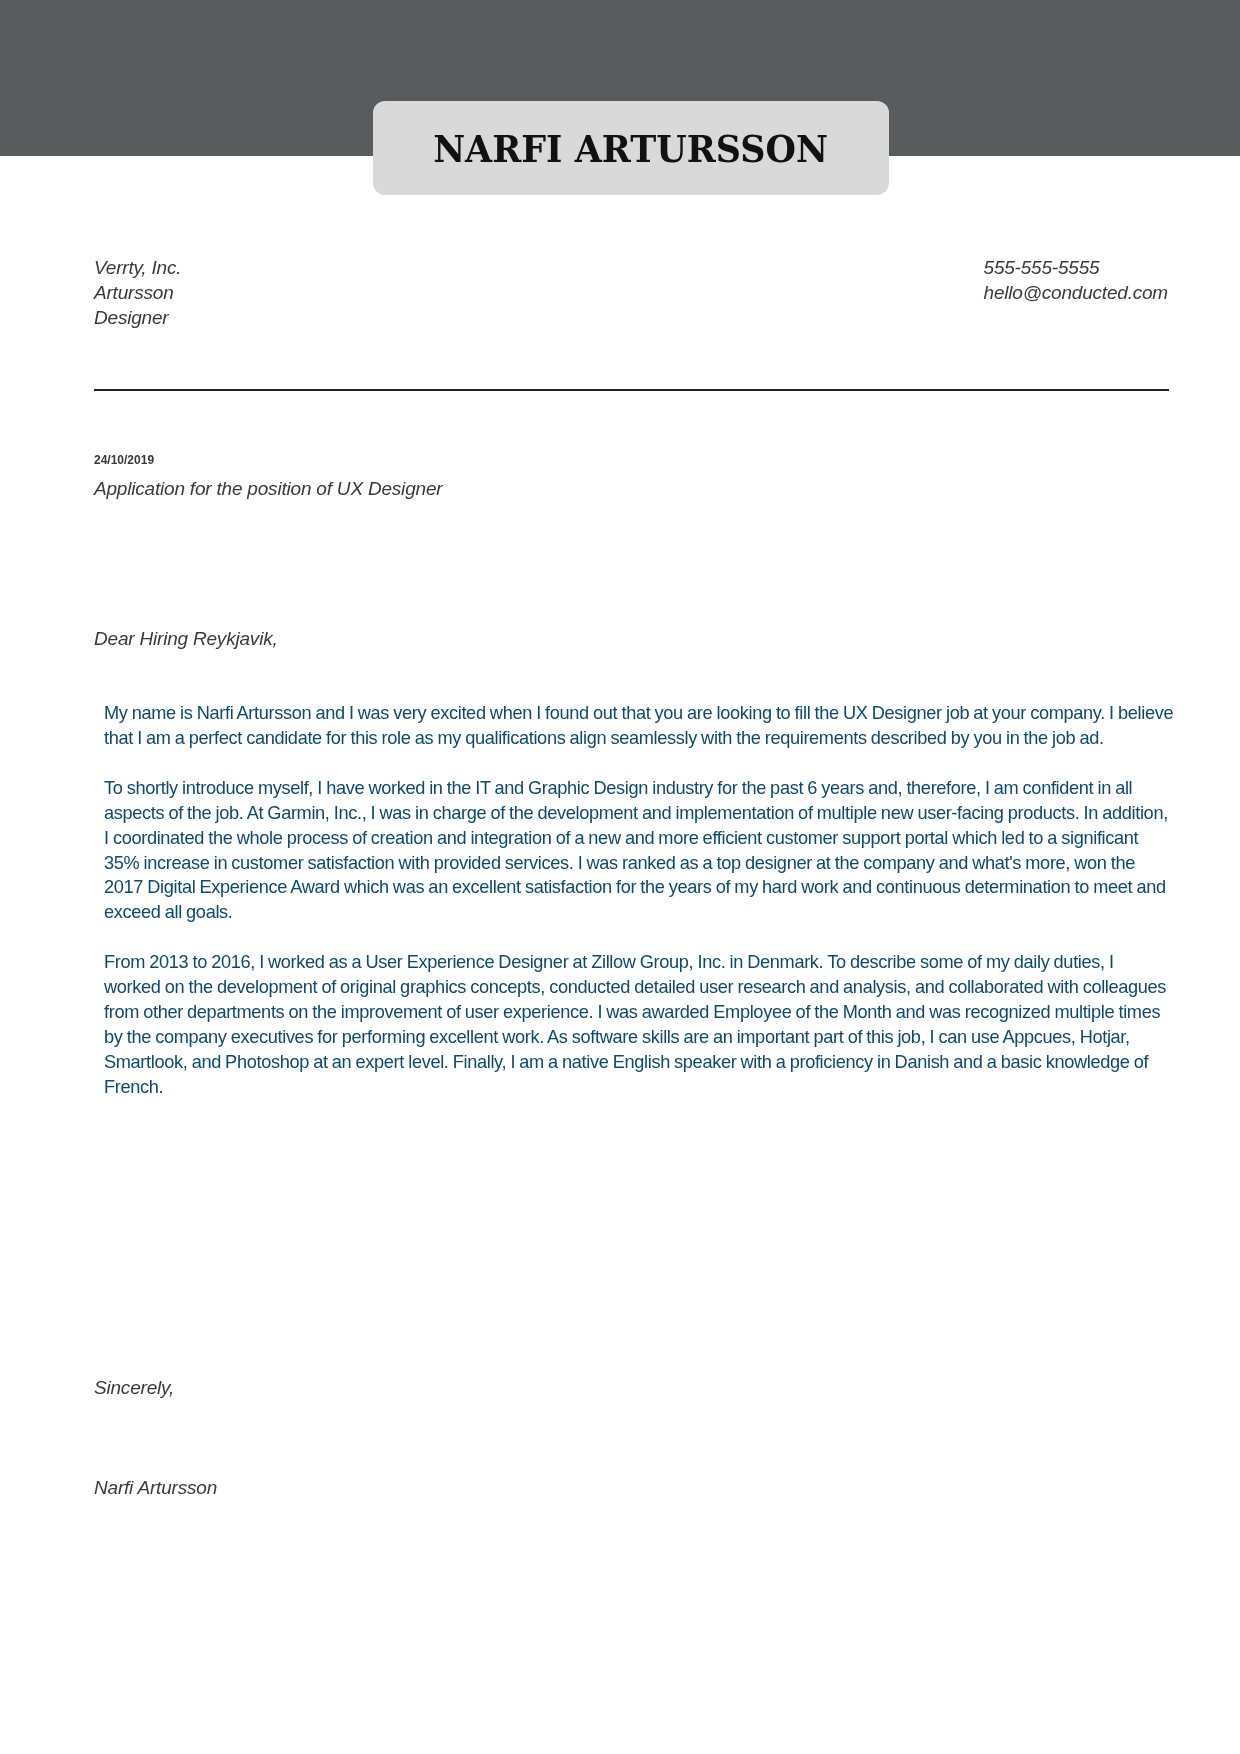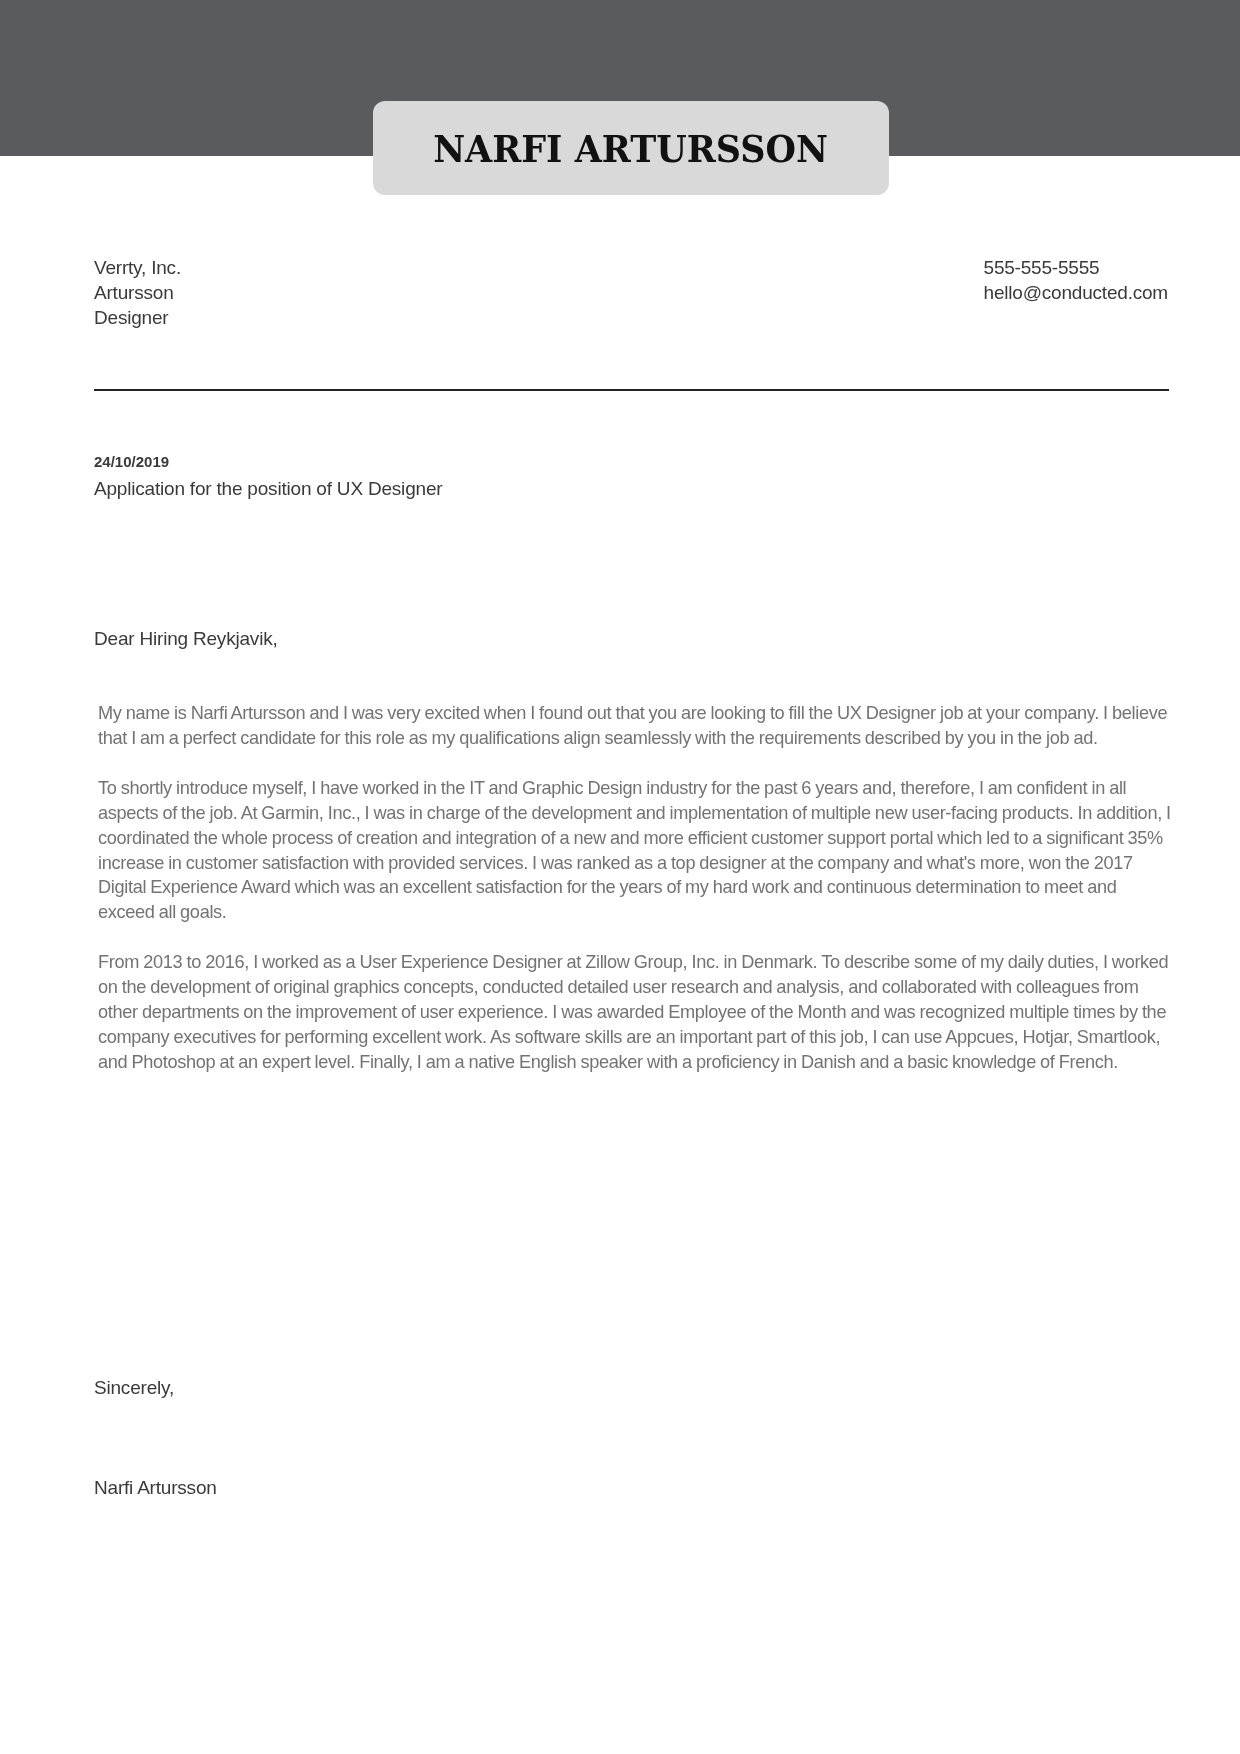--- a/index.html
+++ b/index.html
@@ -19,33 +19,34 @@
     display: flex; align-items: center; justify-content: center;
   }
   .name-box h1 {
     margin: 0; font-family: "DejaVu Serif", serif; font-weight: bold;
     font-size: 38px; color: #111; letter-spacing: 0px;
     transform: scaleX(0.92);
   }
   .txt {
     font-size: 19px; line-height: 25px; color: #3a3a3a;
     letter-spacing: -0.2px;
+    font-style: italic;
   }
   .recipient { position: absolute; left: 94px; top: 255px; }
   .contact { position: absolute; right: 72px; top: 255px; text-align: left; }
   .rule { position: absolute; left: 94px; top: 389px; width: 1075px; height: 2px; background: #222; }
-  .date { position: absolute; left: 94px; top: 453px; font-size: 15px; font-weight: bold; color: #3a3a3a; }
+  .date { position: absolute; left: 94px; top: 453px; font-size: 12px; font-weight: bold; color: #3a3a3a; }
   .subject { position: absolute; left: 94px; top: 476px; }
   .greeting { position: absolute; left: 94px; top: 626px; }
   .body {
     position: absolute; left: 94px; top: 701px; width: 1080px;
   }
   .body p {
-    margin: 0 0 25px 4px; font-size: 18.2px; line-height: 24.9px;
-    letter-spacing: -0.35px; word-spacing: -0.5px; color: #737373;
+    margin: 0 0 25px 10px; font-size: 18.2px; line-height: 24.9px;
+    letter-spacing: -0.35px; word-spacing: -0.5px; color: #0c4a6e;
   }
   .closing { position: absolute; left: 94px; top: 1375px; }
   .signature { position: absolute; left: 94px; top: 1475px; }
 </style>
 </head>
 <body>
 
 <div class="header-band"></div>
 <div class="name-box">
   <h1>NARFI ARTURSSON</h1>

